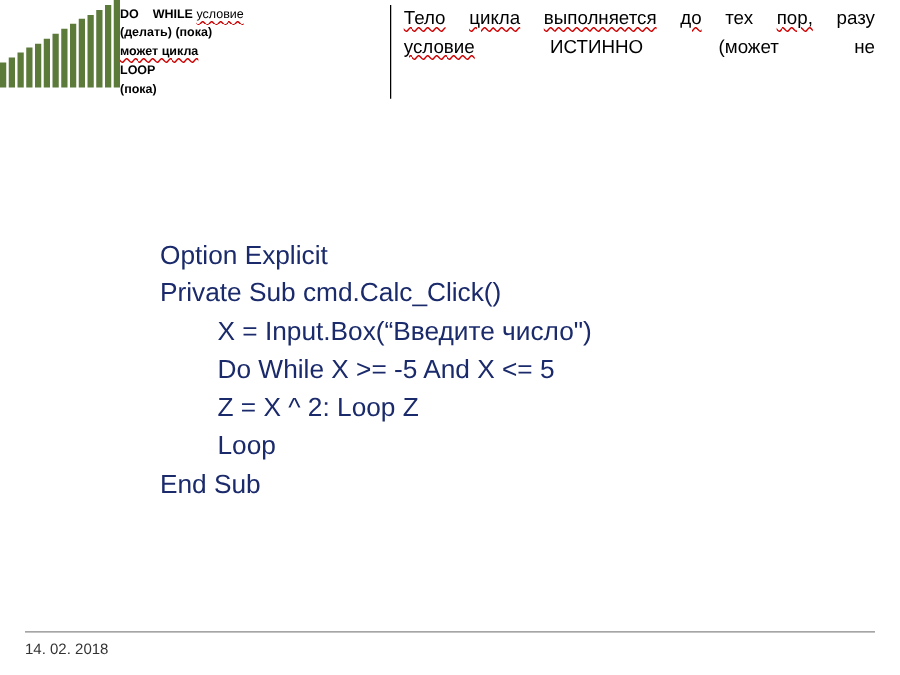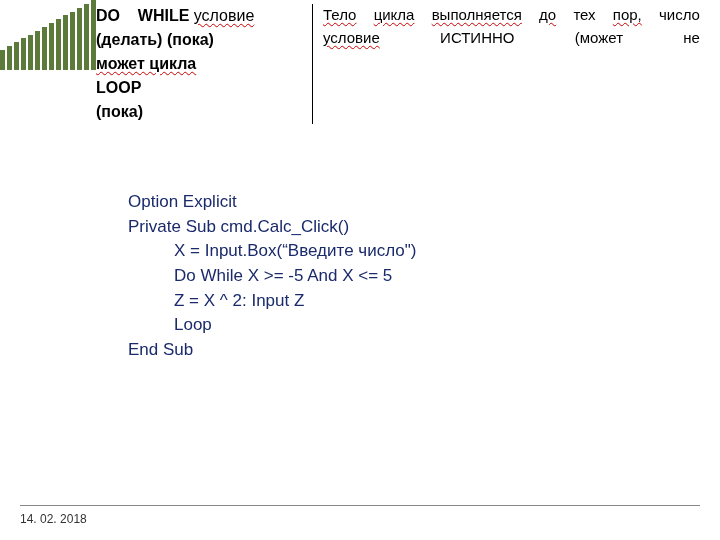--- a/index.html
+++ b/index.html
@@ -30,41 +30,41 @@
     position: absolute;
     top: 4px;
     left: 96px;
     right: 20px;
     display: flex;
   }
   .col-left {
     width: 210px;
     padding-right: 6px;
     border-right: 1.5px solid #000;
-    font-size: 16px;
+    font-size: 10px;
     line-height: 1.5;
   }
   .col-right {
     flex: 1;
     padding-left: 10px;
     font-size: 15px;
     line-height: 1.5;
     text-align: justify;
   }
   .bold { font-weight: bold; }
   .wavy {
     text-decoration: underline wavy #c00;
     text-decoration-thickness: 1px;
     text-underline-offset: 2px;
   }
   .code-block {
     position: absolute;
     top: 190px;
     left: 128px;
-    font-size: 17px;
+    font-size: 21px;
     color: #1a2a6b;
     line-height: 1.45;
     font-family: Arial, sans-serif;
   }
   .code-block div { white-space: pre; }
   .indent1 { padding-left: 40px; }
   .indent2 { padding-left: 46px; }
   .footer-line {
     position: absolute;
     bottom: 34px;
@@ -124,35 +124,35 @@
     </div>
   </div>
   <div class="col-right">
     <div class="jline">
       <span class="wavy">Тело</span>
       <span class="wavy">цикла</span>
       <span class="wavy">выполняется</span>
       <span class="wavy">до</span>
       <span>тех</span>
       <span class="wavy">пор,</span>
-      <span>число</span>
+      <span>разу</span>
     </div>
     <div class="jline">
       <span class="wavy">условие</span>
       <span>ИСТИННО</span>
       <span>(может</span>
       <span>не</span>
     </div>
   </div>
 </div>
 
 <div class="code-block">
   <div>Option Explicit</div>
   <div>Private Sub cmd.Calc_Click()</div>
   <div class="indent2">X = Input.Box(“Введите число")</div>
   <div class="indent2">Do While X &gt;= -5 And X &lt;= 5</div>
-  <div class="indent2">Z = X ^ 2: Input Z</div>
+  <div class="indent2">Z = X ^ 2: Loop Z</div>
   <div class="indent2">Loop</div>
   <div>End Sub</div>
 </div>
 
 <div class="footer-line"></div>
 <div class="footer-date">14. 02. 2018</div>
 
 </body></html>

